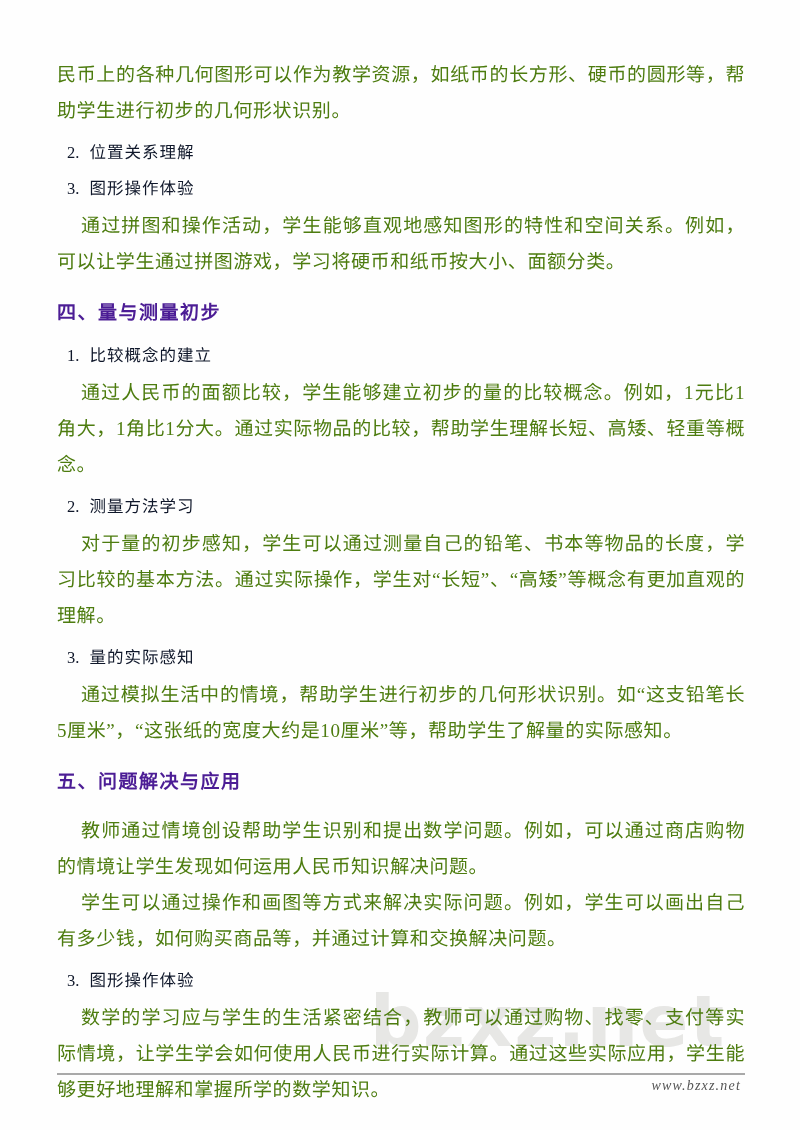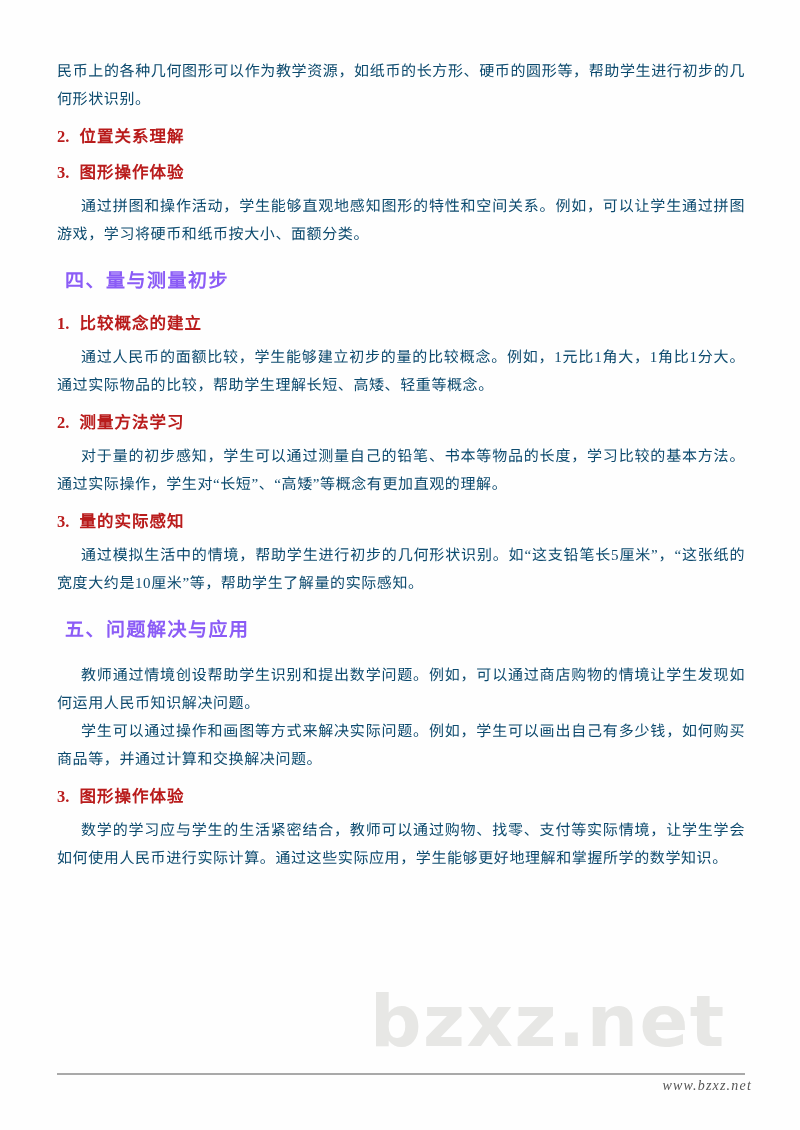--- a/index.html
+++ b/index.html
@@ -15,48 +15,48 @@
     width: 800px;
     height: 1130px;
     background: #fefefe;
   }
   .content {
     position: relative;
     padding: 57px 55px 0 57px;
     z-index: 2;
   }
   .para {
-    font-size: 15px;
-    line-height: 28px;
-    color: #0c4a6e;
+    font-size: 19px;
+    line-height: 36px;
+    color: #4d7c0f;
     letter-spacing: 0.6px;
     text-align: justify;
     text-indent: 24px;
     margin: 0;
   }
   .sub {
     font-size: 16.5px;
-    font-weight: bold;
+    font-weight: normal;
     line-height: 24px;
-    color: #b91c1c;
+    color: #0f172a;
     letter-spacing: 1px;
-    margin: 12px 0 7px 0;
+    margin: 12px 0 7px 10px;
   }
   .sub .num {
     display: inline-block;
     margin-right: 10px;
     letter-spacing: 0;
   }
   .sec {
     font-size: 19px;
     font-weight: bold;
     line-height: 30px;
-    color: #8b5cf6;
+    color: #4c1d95;
     letter-spacing: 1.5px;
-    margin: 18px 0 16px 8px;
+    margin: 18px 0 16px 0;
   }
   .watermark {
     position: absolute;
     left: 370px;
     top: 985px;
     font-family: "DejaVu Sans", sans-serif;
     font-weight: bold;
     font-size: 72px;
     line-height: 1;
     letter-spacing: 1.5px;
@@ -68,21 +68,21 @@
     position: absolute;
     left: 57px;
     top: 1073px;
     width: 688px;
     height: 2px;
     background: #a9a9a9;
     z-index: 2;
   }
   .footer-url {
     position: absolute;
-    right: 48px;
+    right: 59px;
     top: 1078px;
     font-family: "Liberation Serif", "DejaVu Serif", serif;
     font-style: italic;
     font-size: 14px;
     letter-spacing: 1.2px;
     color: #555555;
     z-index: 2;
   }
 </style>
 </head>

